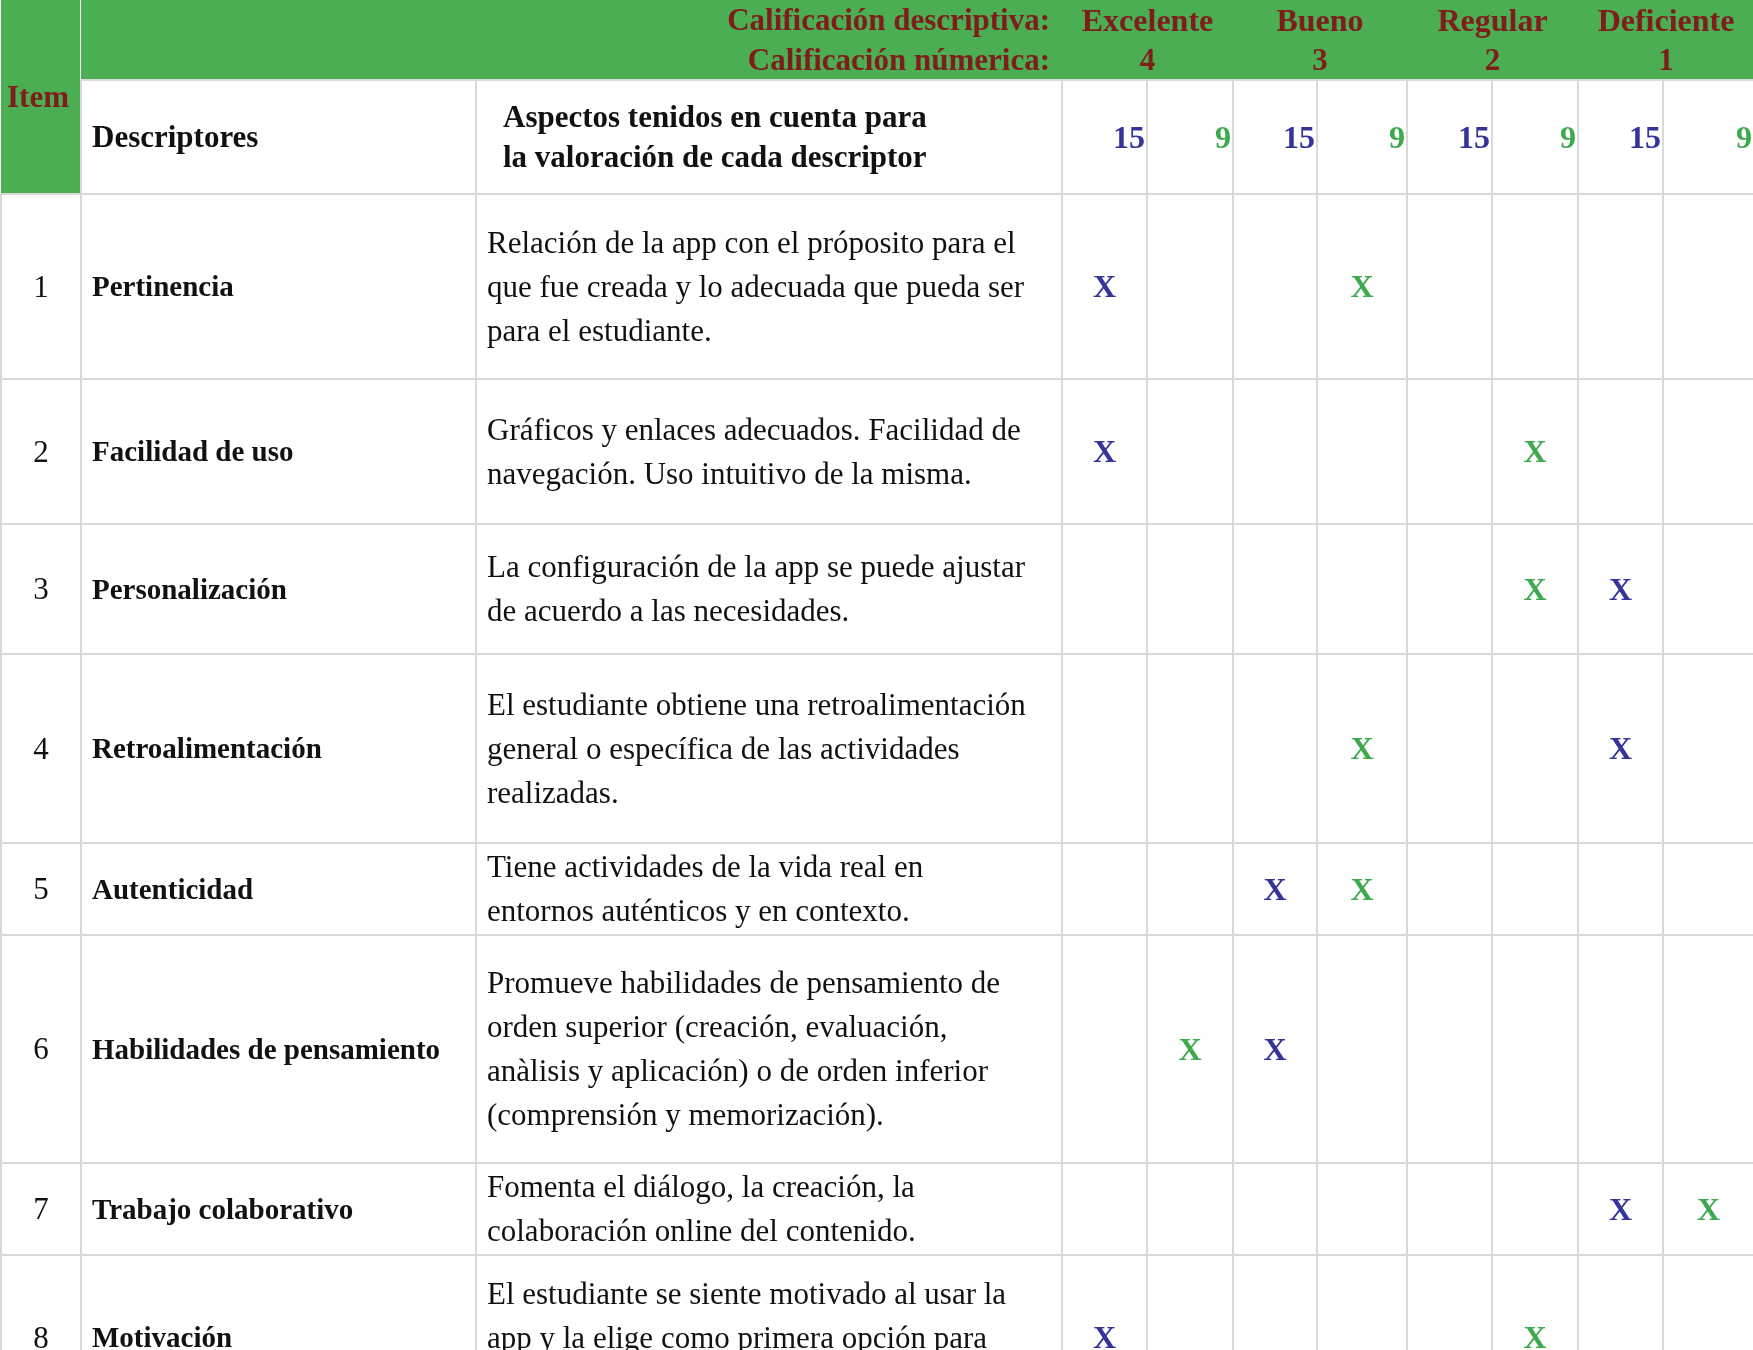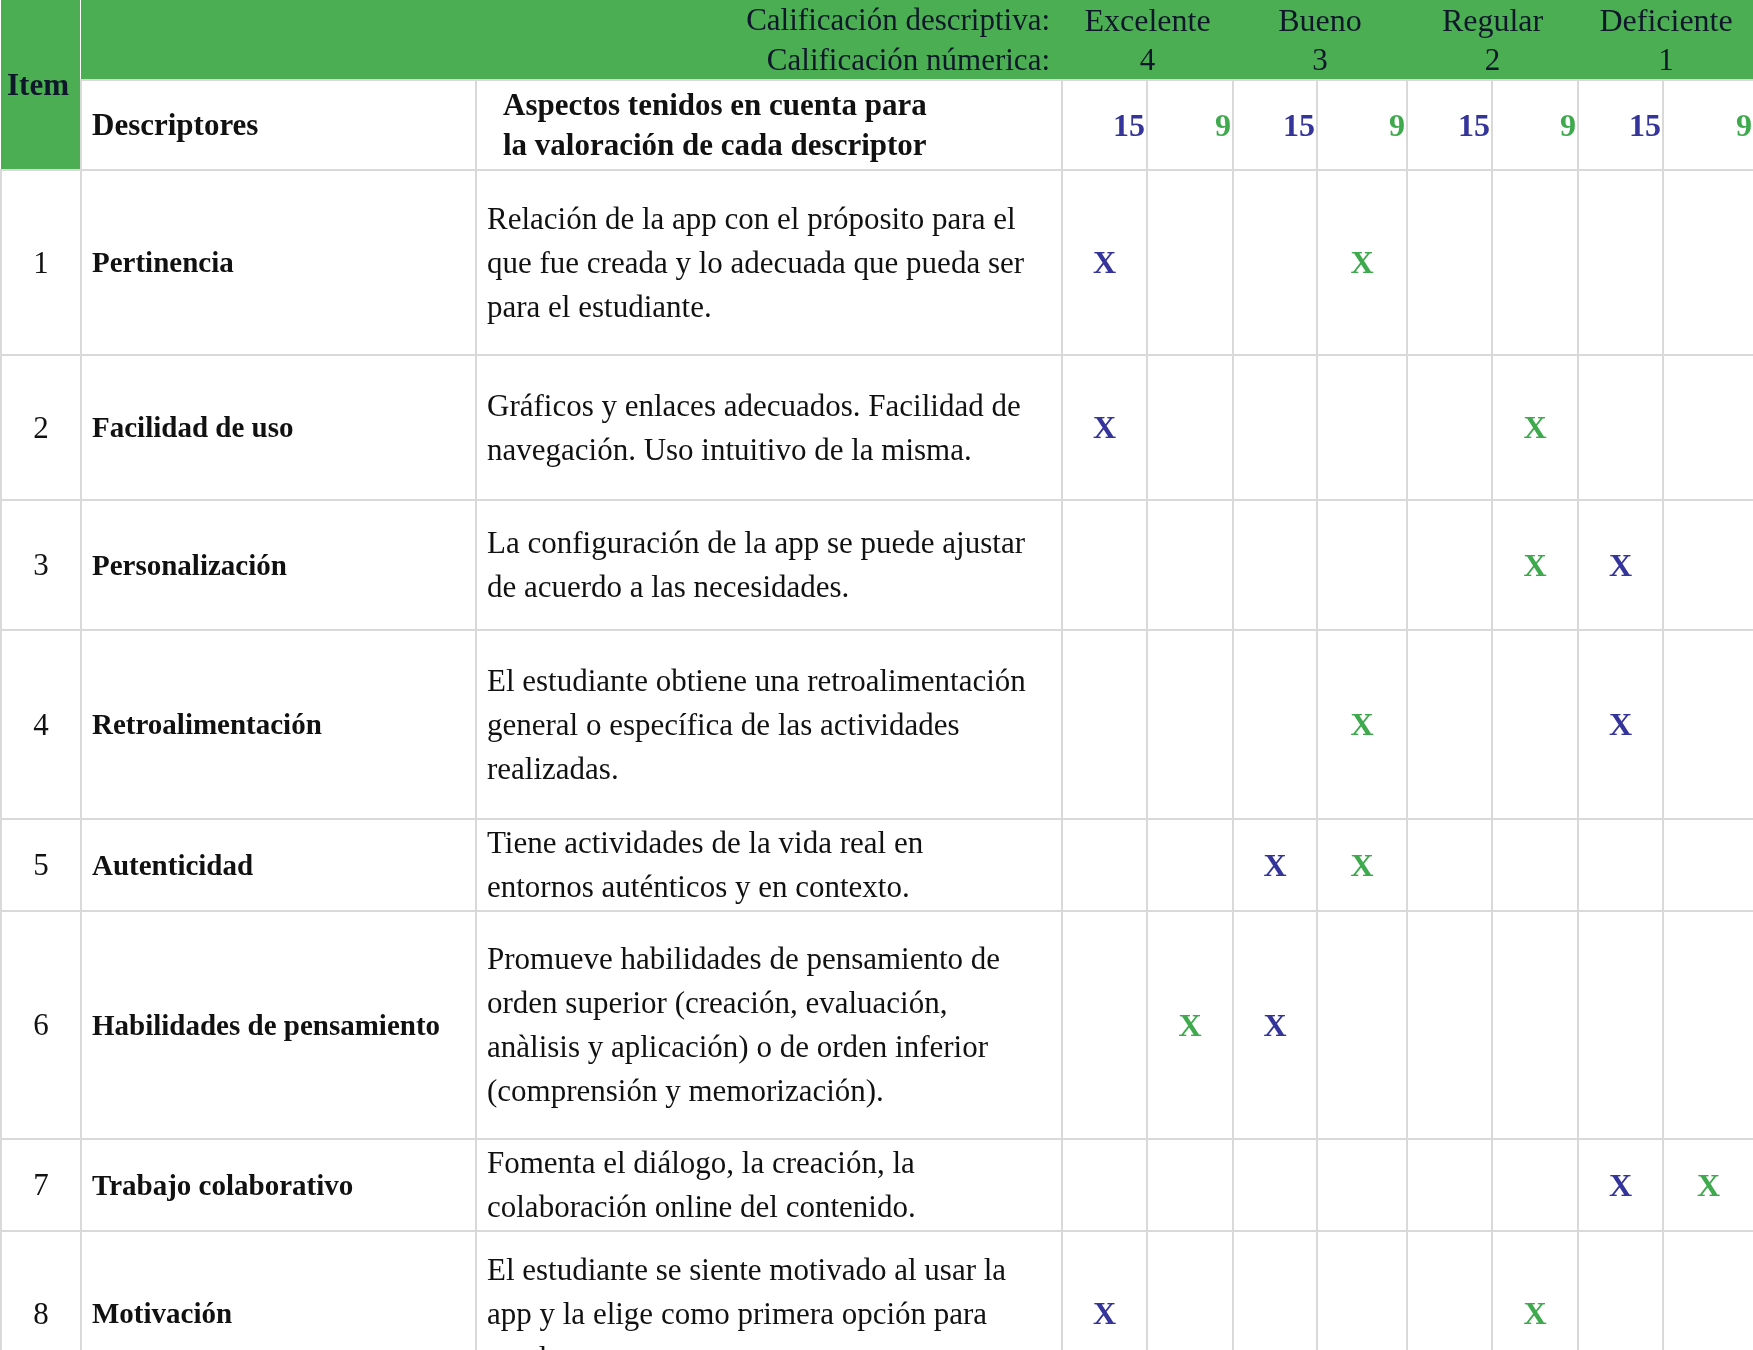--- a/index.html
+++ b/index.html
@@ -9,25 +9,25 @@
     --border:#d9d9d9;
   }
   html,body{margin:0;padding:0;background:#fff;}
   .page{
     width:1753px;height:1350px;overflow:hidden;background:#fff;
     font-family:"Liberation Serif","DejaVu Serif",serif;color:#111;
   }
   table{border-collapse:collapse;table-layout:fixed;width:1753px;}
   td{border:2px solid var(--border);vertical-align:middle;overflow:hidden;}
   
-  td.band-cell{border:0 solid var(--green);background:var(--green);color:#0f172a;font-weight:normal;}
+  td.band-cell{border:0 solid var(--green);background:var(--green);color:#7f1d1d;font-weight:bold;}
   tr.band{height:40px;}
-  tr.subhead{height:90px;}
+  tr.subhead{height:114px;}
   .item-cell{
-    border:0 solid var(--green);background:var(--green);color:#0f172a;font-weight:bold;
+    border:0 solid var(--green);background:var(--green);color:#7f1d1d;font-weight:bold;
     font-size:31px;text-align:left;padding-left:6px;vertical-align:middle;
   }
   .band-label{font-size:31px;text-align:right;padding-right:12px;}
   .band-rating{font-size:32px;text-align:center;}
   .band-value{font-size:31px;text-align:center;}
   .desc-h{font-weight:bold;font-size:31px;padding-left:10px;}
   .asp-h{font-weight:bold;font-size:31px;line-height:40px;padding-left:26px;}
   .subcol{font-size:32px;font-weight:bold;text-align:right;}
   .num{font-size:31px;text-align:center;}
   .name{font-weight:bold;font-size:29px;padding-left:10px;margin-top:28px;}

